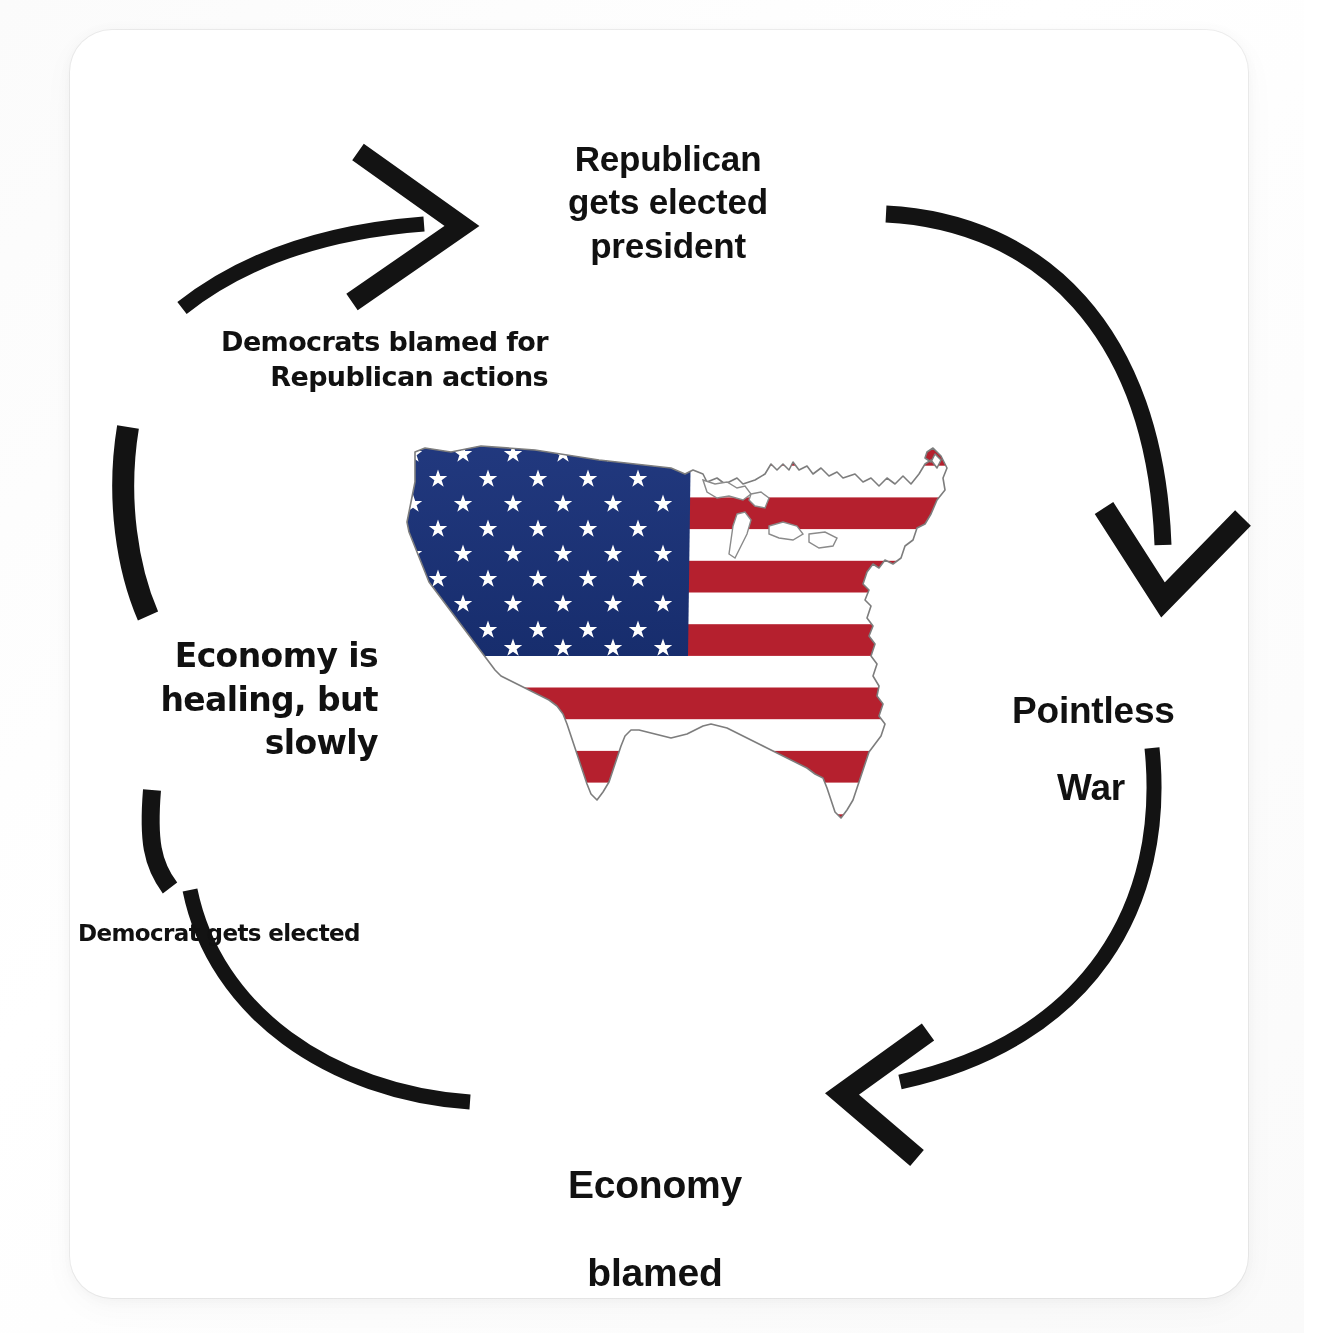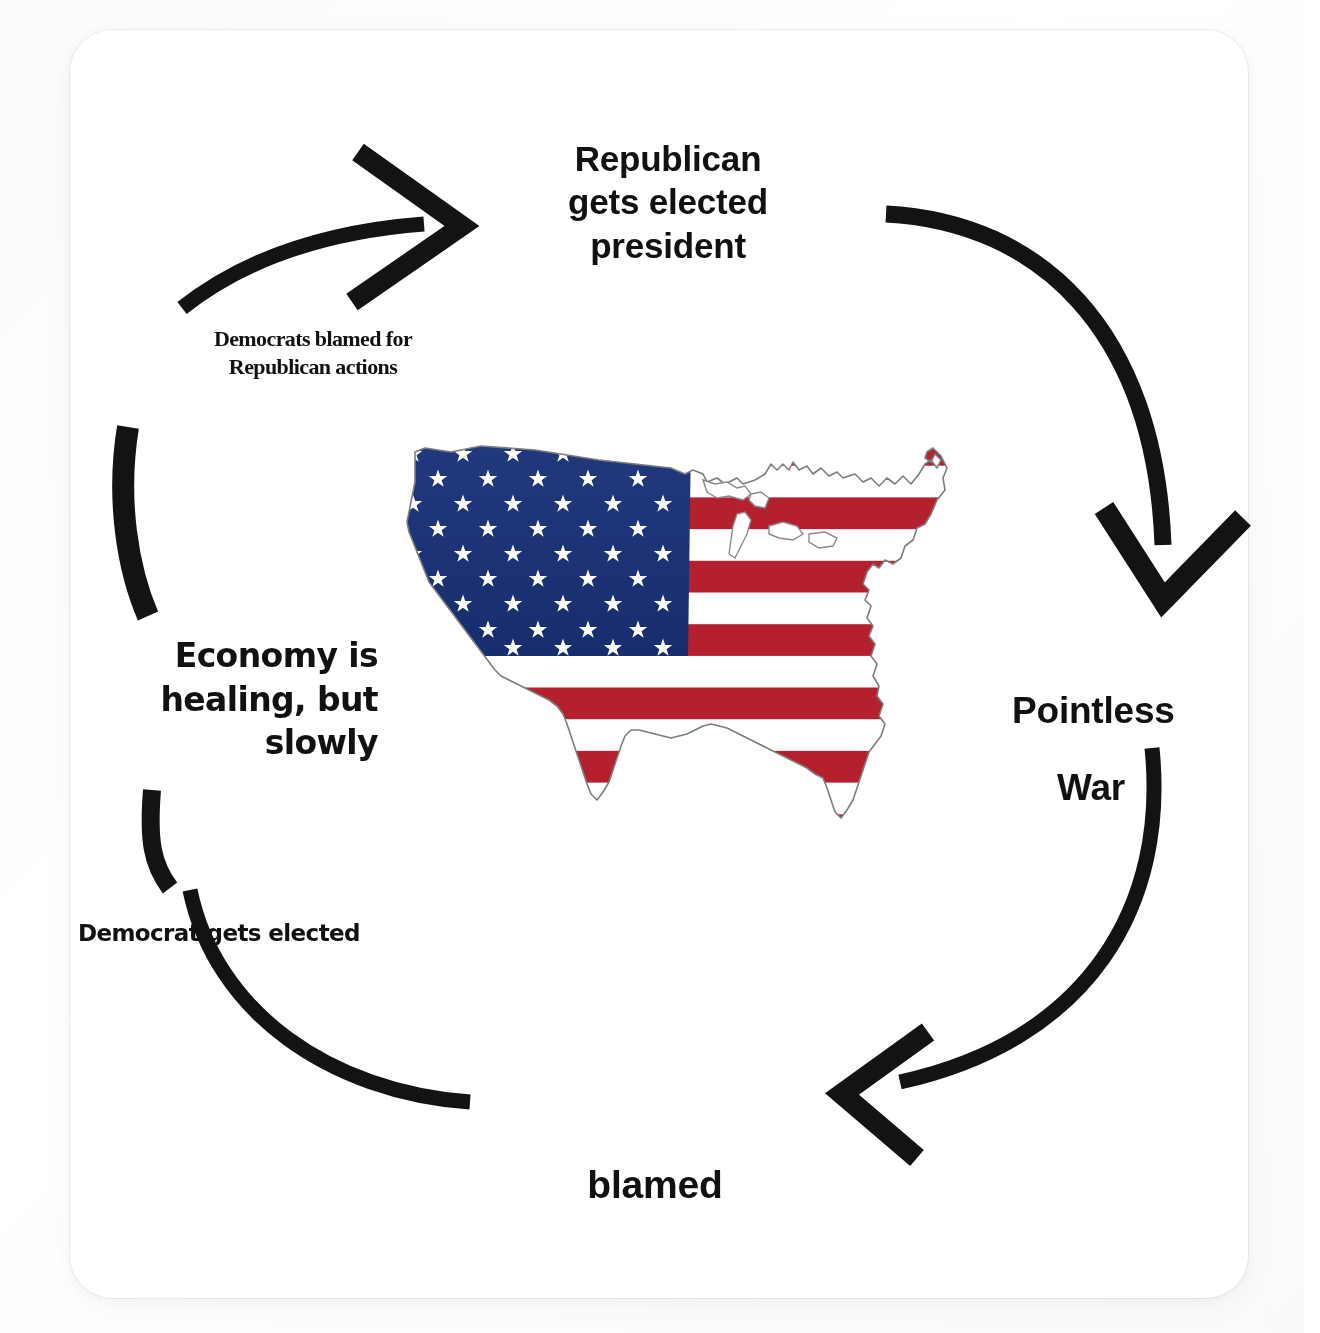--- a/index.html
+++ b/index.html
@@ -63,24 +63,23 @@
   #lbl-republican {
     left: 548px; top: 137px;
     width: 240px;
     font-size: 35px;
     line-height: 1.24;
     text-align: center;
   }
   #lbl-dem-blamed {
     left: 78px; top: 325px;
     width: 470px;
-    font-size: 22px;
+    font-size: 27px;
     line-height: 1.28;
-    text-align: center;
-    font-family: Liberation Serif, serif;
+    text-align: right;
   }
   #lbl-economy-healing {
     left: 78px; top: 634px;
     width: 300px;
     font-size: 33px;
     line-height: 1.32;
     text-align: right;
   }
   #lbl-democrat-elected {
     left: 78px; top: 920px;
@@ -318,16 +317,17 @@
 slowly</div>
 
   <div class="lbl rounded" id="lbl-democrat-elected">Democrat gets elected</div>
 
   <div class="lbl plain" id="lbl-pointless-war">
     <span>Pointless</span>
     <span class="w2">War</span>
   </div>
 
   <div class="lbl plain" id="lbl-economy-crashes">
+    <span>Economy</span>
     <span style="display:block">blamed</span>
   </div>
 
 </div>
 
 </body></html>

